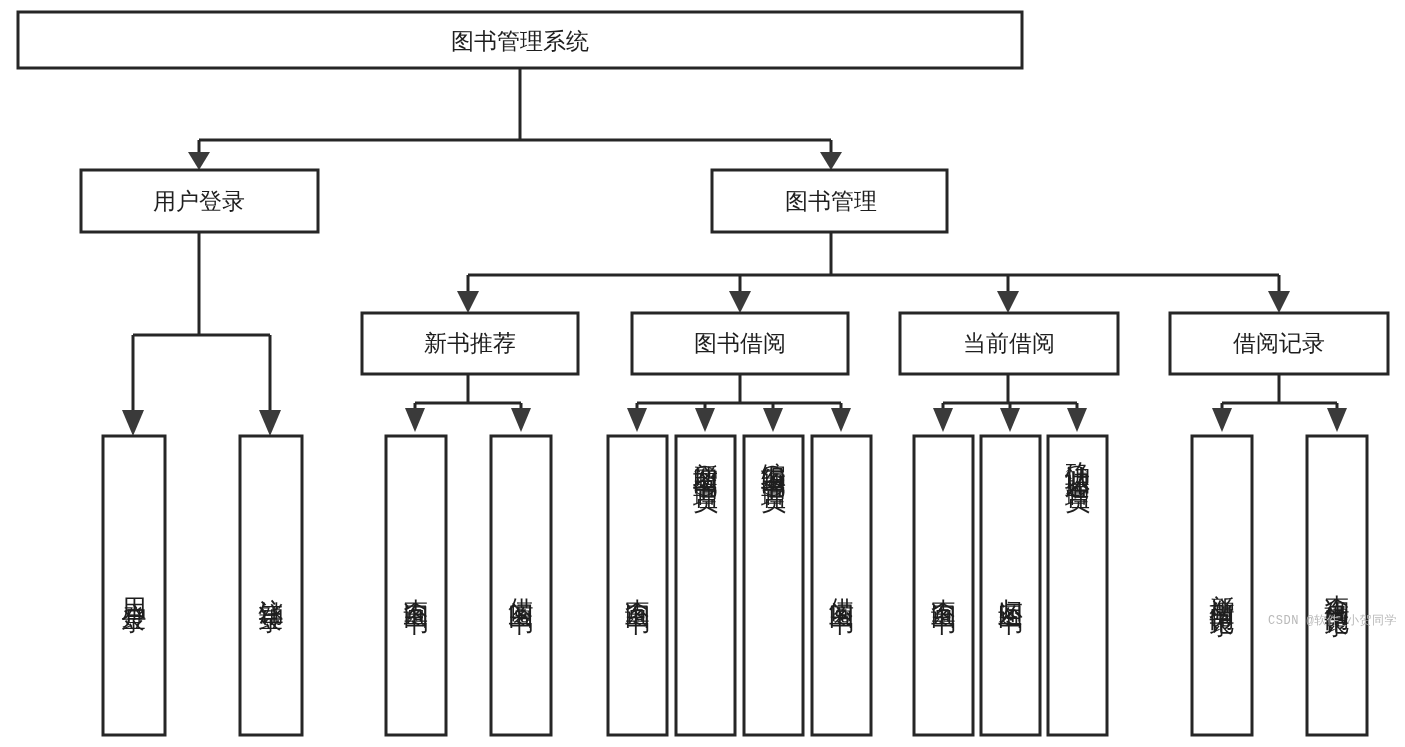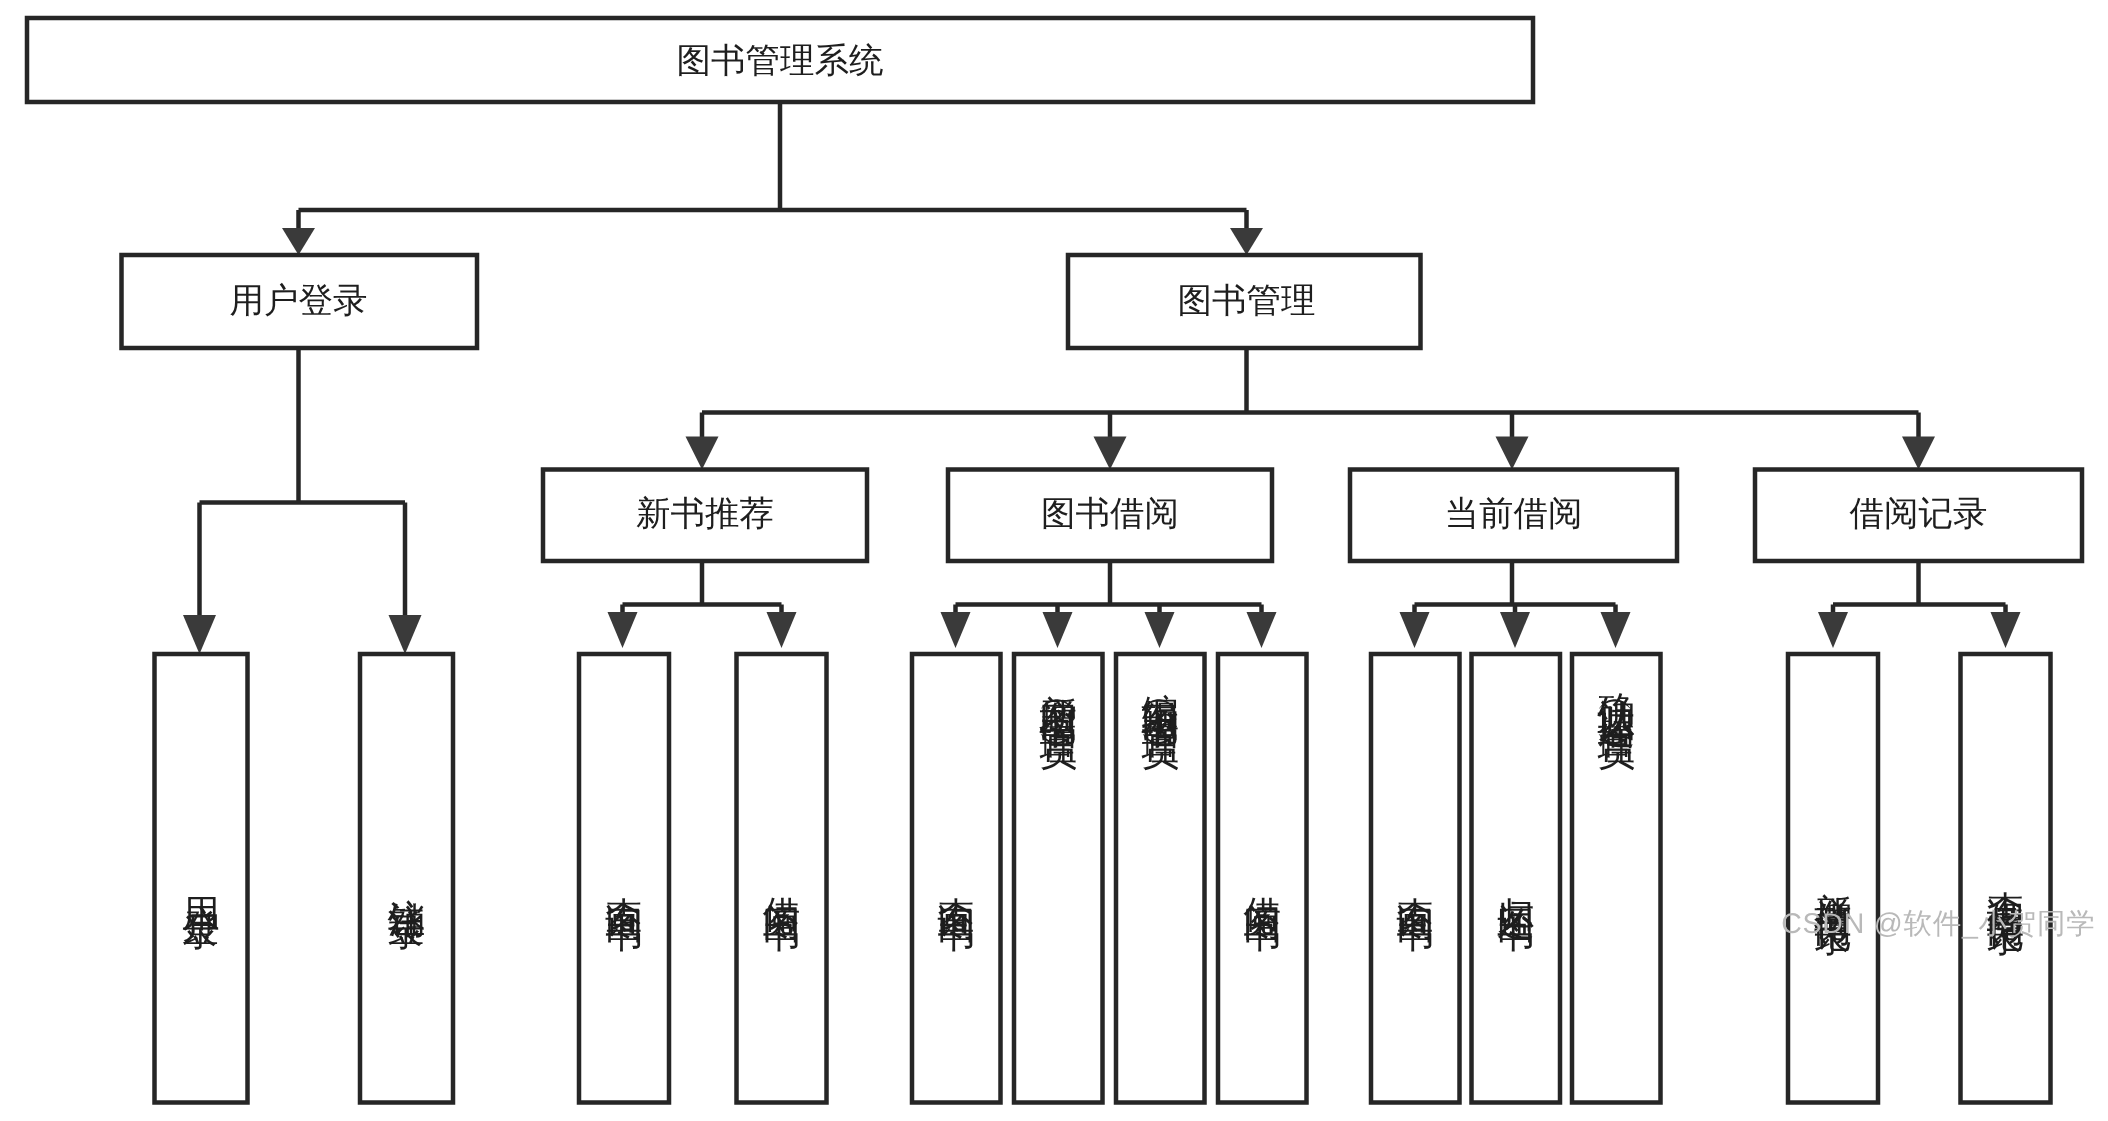--- a/index.html
+++ b/index.html
@@ -63,22 +63,22 @@
     font-size: 25px;
     line-height: 1;
     letter-spacing: 4px;
     color: #1e1e1e;
     white-space: nowrap;
   }
   .watermark {
     position: absolute;
     right: 8px;
     bottom: 4px;
-    font-family: Liberation Sans, sans-serif;
-    font-size: 19px;
+    font-family: Liberation Mono, monospace;
+    font-size: 12px;
     color: #b9b9b9;
     white-space: nowrap;
     letter-spacing: 0.5px;
   }
 </style>
 </head>
 <body>
 
 <div id="diagram-root">
 

